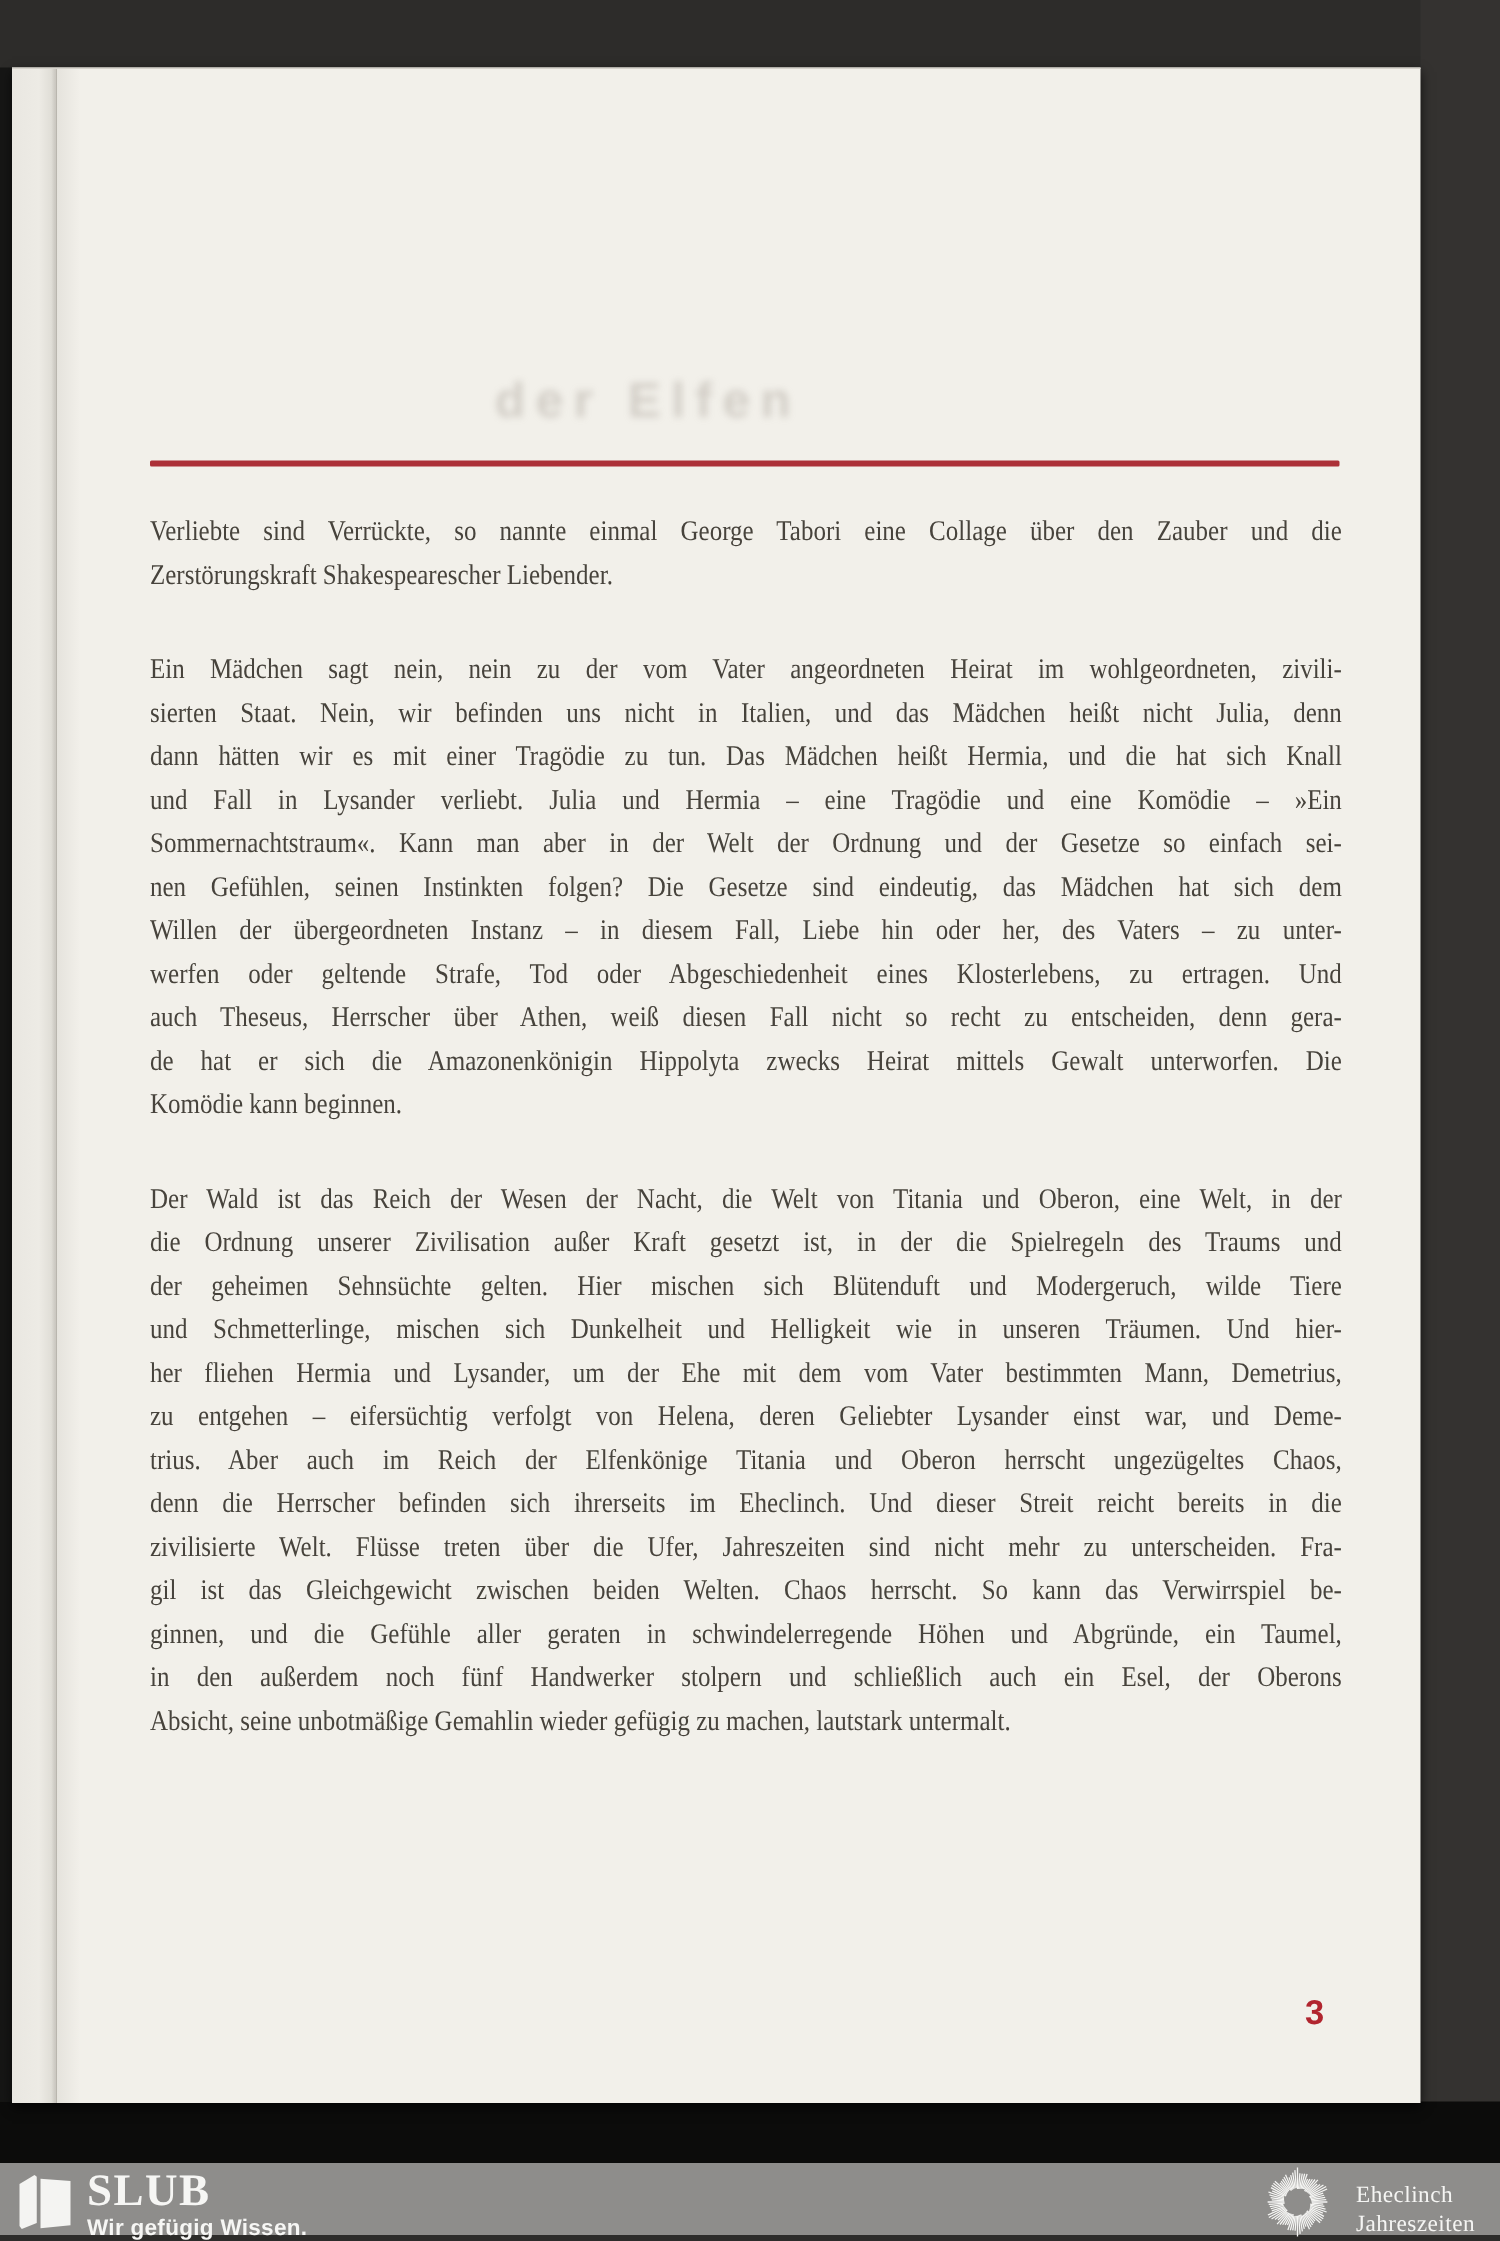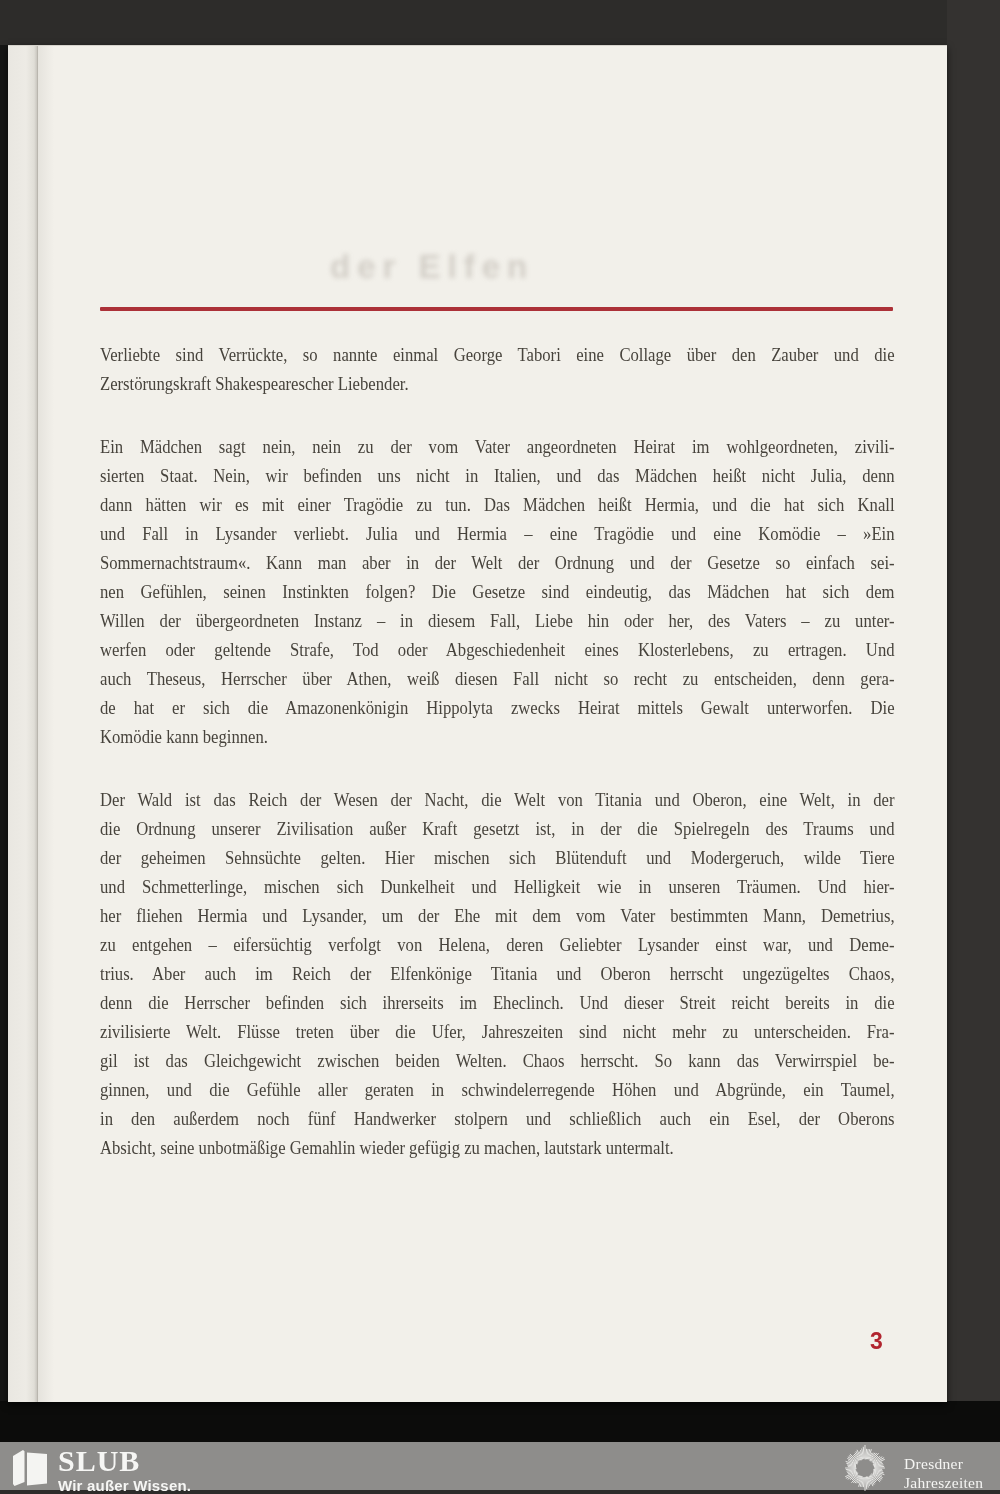--- a/index.html
+++ b/index.html
@@ -138,21 +138,21 @@
 </div>
 
 <div class="footer">
   <div class="slub">
     <svg class="slub-icon" viewBox="0 0 40 40">
       <path d="M3 9 L13 3 L14.5 4.2 L14.5 35 L4.5 39 L3 37 Z" fill="#f4f4f2"></path>
       <path d="M17 5.5 L37 7 L37 36.5 L17 38.5 Z" fill="#f4f4f2"></path>
     </svg>
     <div class="slub-textblock">
       <div class="slub-name">SLUB</div>
-      <div class="slub-tagline">Wir außer Wissen.</div>
+      <div class="slub-tagline">Wir gefügig Wissen.</div>
     </div>
   </div>
 
   <div class="phil">
     <svg class="phil-logo" id="starburst" viewBox="0 0 50 50">
         <line x1="25.00" y1="16.40" x2="25.00" y2="2.00" stroke="#f5f5f3" stroke-width="0.85"></line>
         <line x1="25.72" y1="16.26" x2="26.59" y2="5.80" stroke="#f5f5f3" stroke-width="0.85"></line>
         <line x1="26.47" y1="16.18" x2="28.17" y2="6.02" stroke="#f5f5f3" stroke-width="0.85"></line>
         <line x1="27.24" y1="16.16" x2="29.76" y2="6.18" stroke="#f5f5f3" stroke-width="0.85"></line>
         <line x1="28.02" y1="16.22" x2="31.41" y2="6.33" stroke="#f5f5f3" stroke-width="0.85"></line>
@@ -222,17 +222,17 @@
         <line x1="19.19" y1="17.54" x2="14.12" y2="11.02" stroke="#f5f5f3" stroke-width="0.85"></line>
         <line x1="19.73" y1="16.94" x2="15.00" y2="9.69" stroke="#f5f5f3" stroke-width="0.85"></line>
         <line x1="20.91" y1="17.44" x2="15.95" y2="8.29" stroke="#f5f5f3" stroke-width="0.85"></line>
         <line x1="21.48" y1="16.97" x2="17.02" y2="6.82" stroke="#f5f5f3" stroke-width="0.85"></line>
         <line x1="22.10" y1="16.54" x2="19.37" y2="8.59" stroke="#f5f5f3" stroke-width="0.85"></line>
         <line x1="22.76" y1="16.16" x2="20.46" y2="7.08" stroke="#f5f5f3" stroke-width="0.85"></line>
         <line x1="23.47" y1="15.84" x2="21.74" y2="5.47" stroke="#f5f5f3" stroke-width="0.85"></line>
         <line x1="24.22" y1="15.58" x2="23.24" y2="3.78" stroke="#f5f5f3" stroke-width="0.85"></line>
       </svg>
     <div class="phil-textblock">
-      <div>Dresdner</div>
+      <div>Eheclinch</div>
       <div>Jahreszeiten</div>
     </div>
   </div>
 </div>
 
 </body></html>

